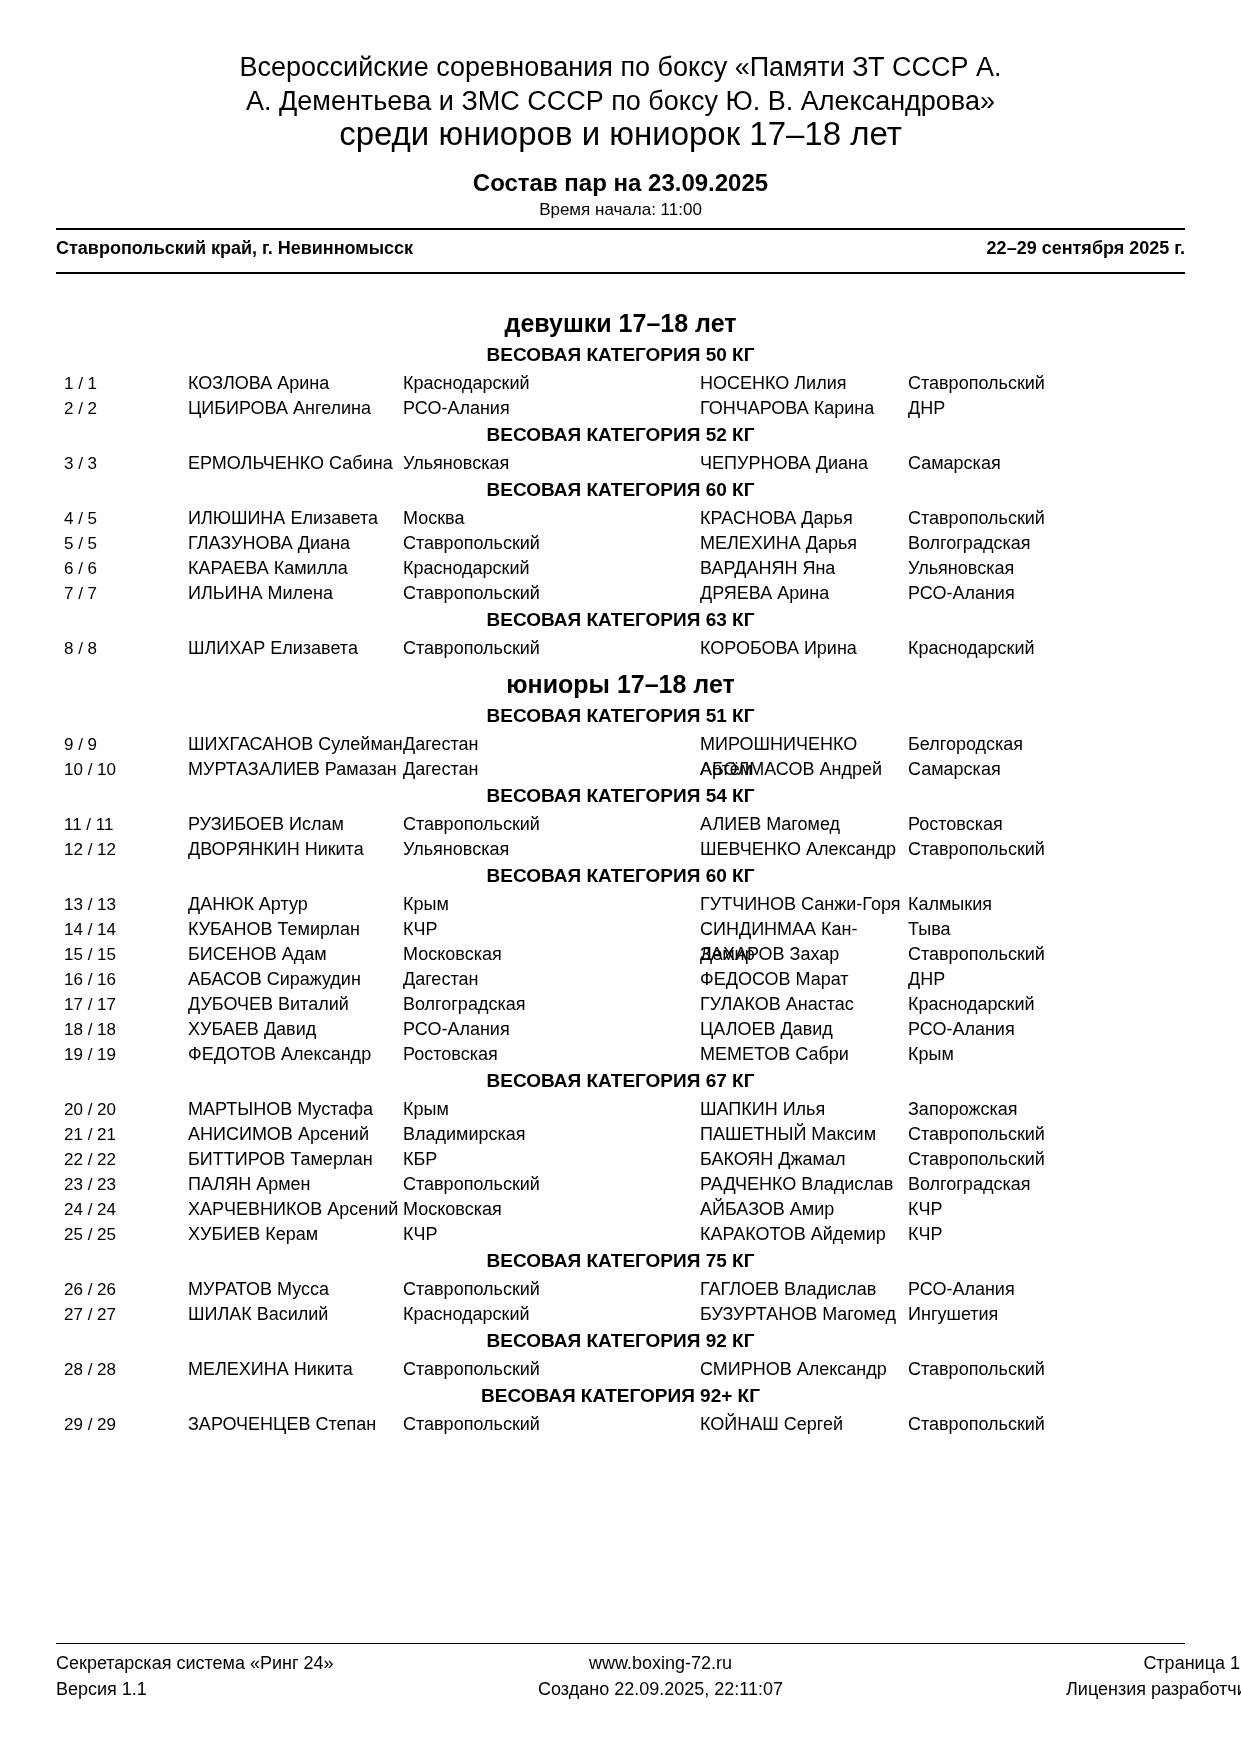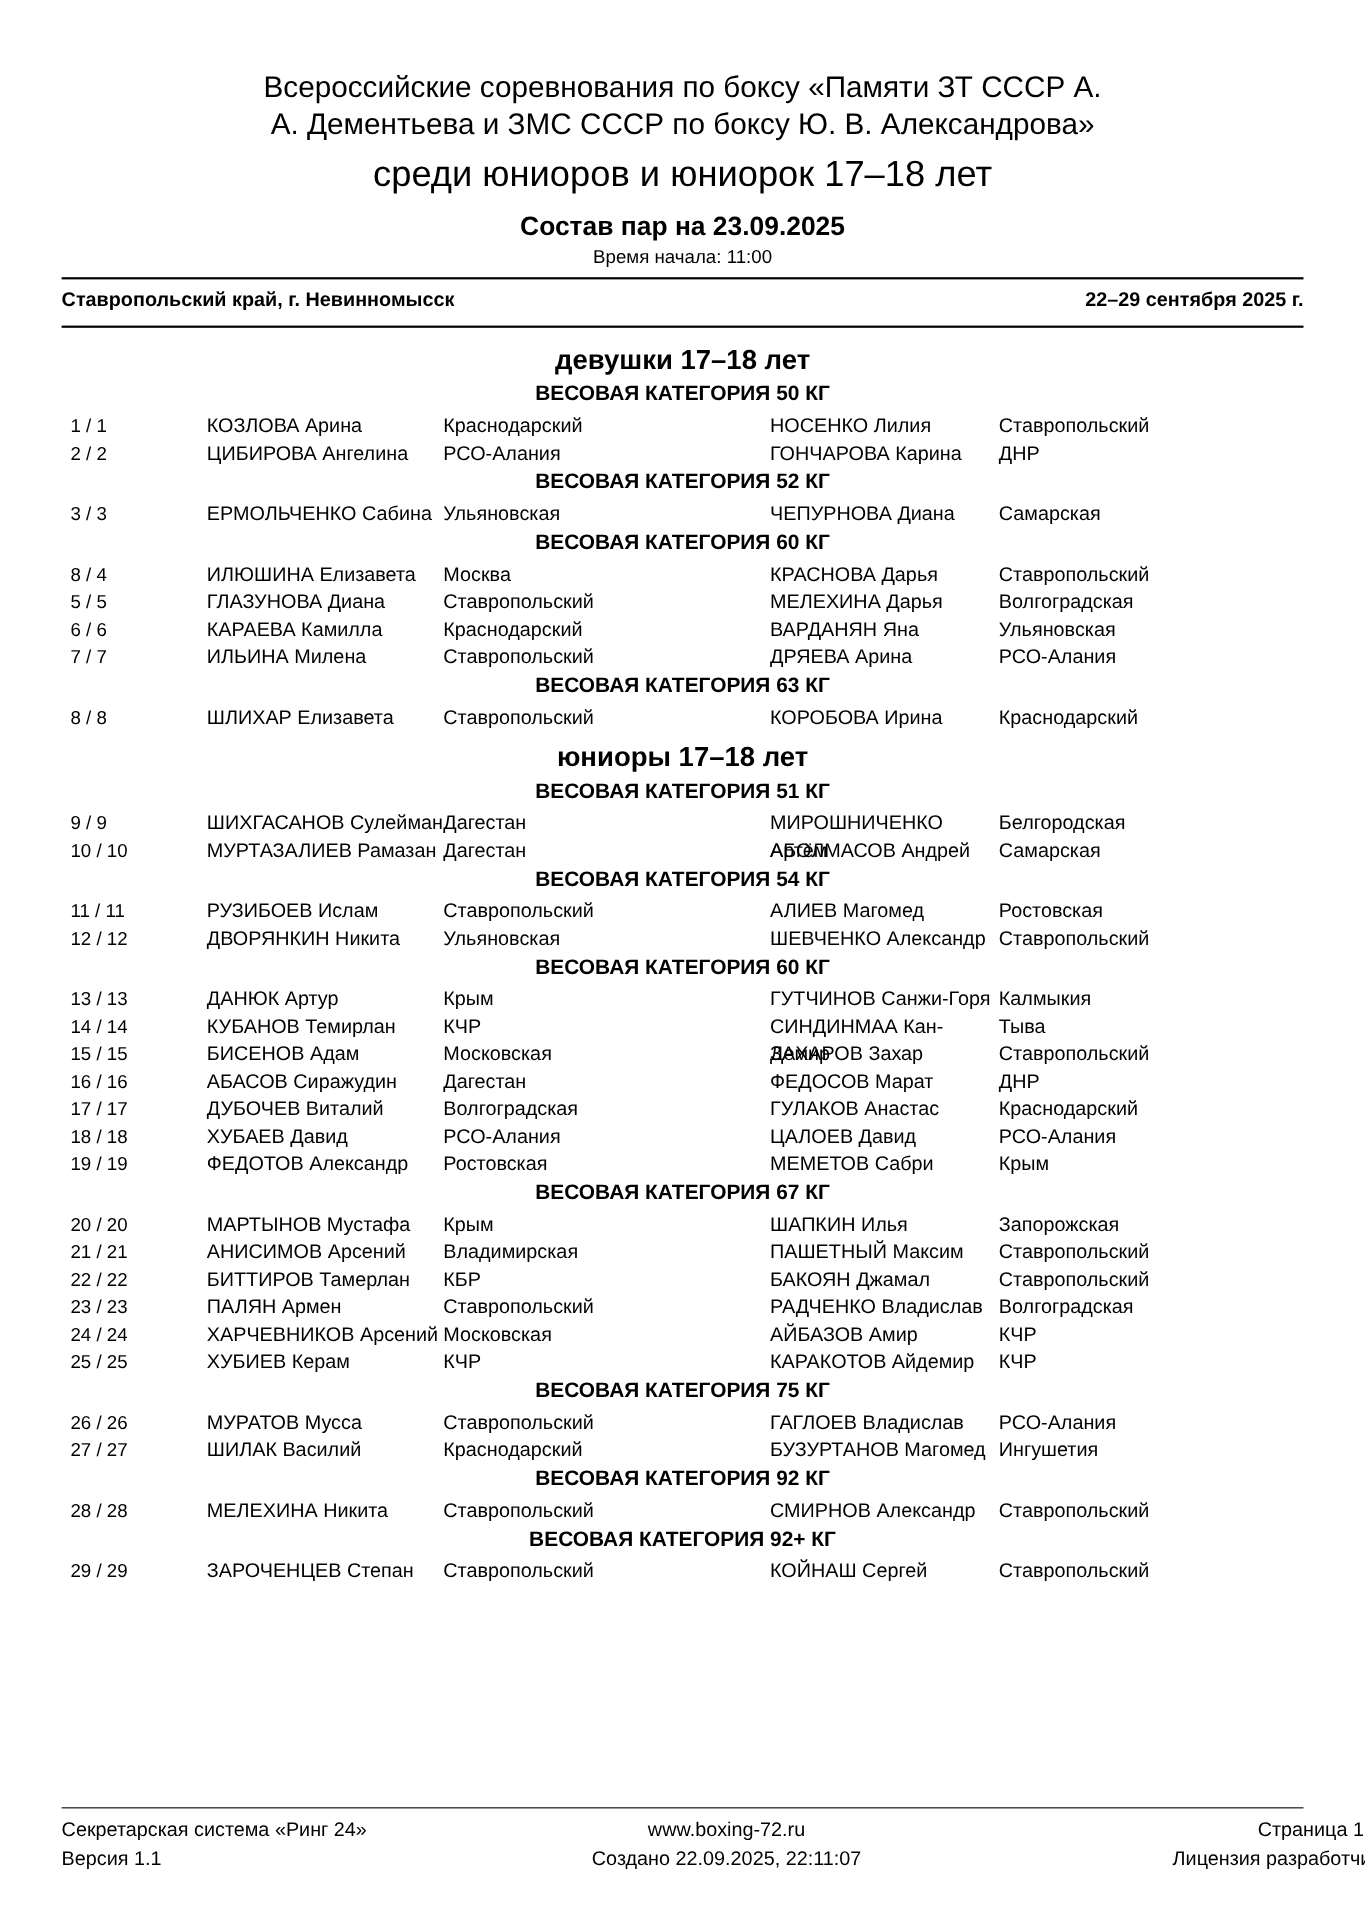--- a/index.html
+++ b/index.html
@@ -29,21 +29,21 @@
     padding-top: 50px;
     text-align: center;
   }
   .title-line {
     font-size: 27px;
     line-height: 34px;
     font-weight: normal;
     letter-spacing: 0px;
   }
   .title-wrap {
-    margin: 12px auto;
+    margin: 0 auto;
     max-width: 830px;
   }
   .subtitle-line {
     font-size: 33px;
     line-height: 32px;
     font-weight: normal;
     text-align: center;
   }
   .bold-line {
     font-size: 24px;
@@ -67,21 +67,21 @@
     justify-content: space-between;
     align-items: baseline;
     font-size: 18px;
     font-weight: bold;
     padding: 8px 0 6px 0;
   }
   .meta-left { text-align: left; }
   .meta-right { text-align: right; }
 
   
-  .content { margin-top: 12px; }
+  .content { margin-top: 32px; }
 
   .group-title {
     text-align: center;
     font-size: 25px;
     font-weight: bold;
     line-height: 34px;
     margin: 6px 0 2px 0;
   }
   .weight-title {
     text-align: center;
@@ -200,21 +200,21 @@
           <div class="c-num">3 / 3</div>
           <div class="c-red-name">ЕРМОЛЬЧЕНКО Сабина</div>
           <div class="c-red-region">Ульяновская</div>
           <div class="c-blue-name">ЧЕПУРНОВА Диана</div>
           <div class="c-blue-region">Самарская</div>
         </div>
       </div>
       <div class="weight-title">ВЕСОВАЯ КАТЕГОРИЯ 60 КГ</div>
       <div class="bouts">
         <div class="bout-row">
-          <div class="c-num">8 / 4</div>
+          <div class="c-num">4 / 5</div>
           <div class="c-red-name">ИЛЮШИНА Елизавета</div>
           <div class="c-red-region">Москва</div>
           <div class="c-blue-name">КРАСНОВА Дарья</div>
           <div class="c-blue-region">Ставропольский</div>
         </div>
         <div class="bout-row">
           <div class="c-num">5 / 5</div>
           <div class="c-red-name">ГЛАЗУНОВА Диана</div>
           <div class="c-red-region">Ставропольский</div>
           <div class="c-blue-name">МЕЛЕХИНА Дарья</div>

